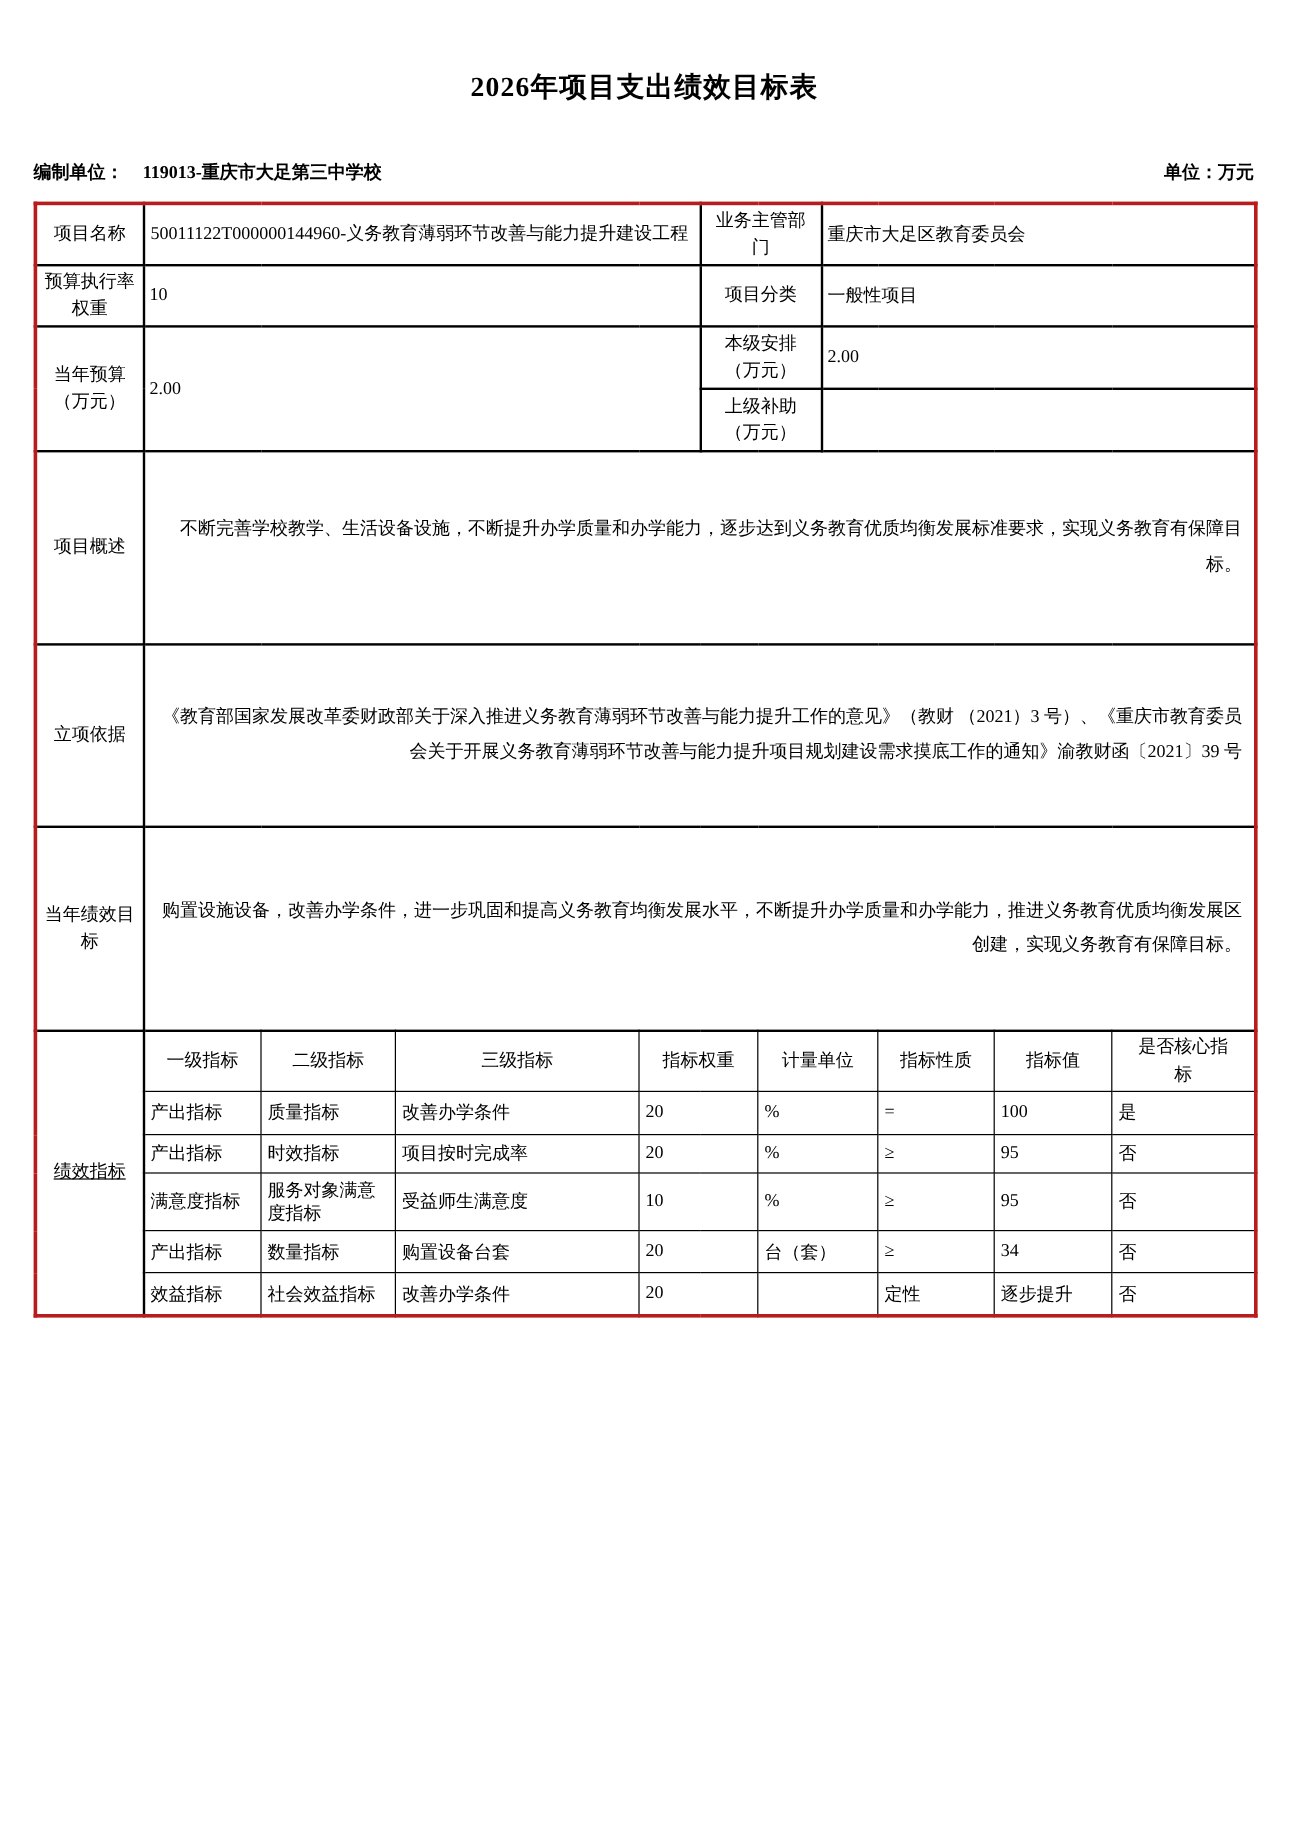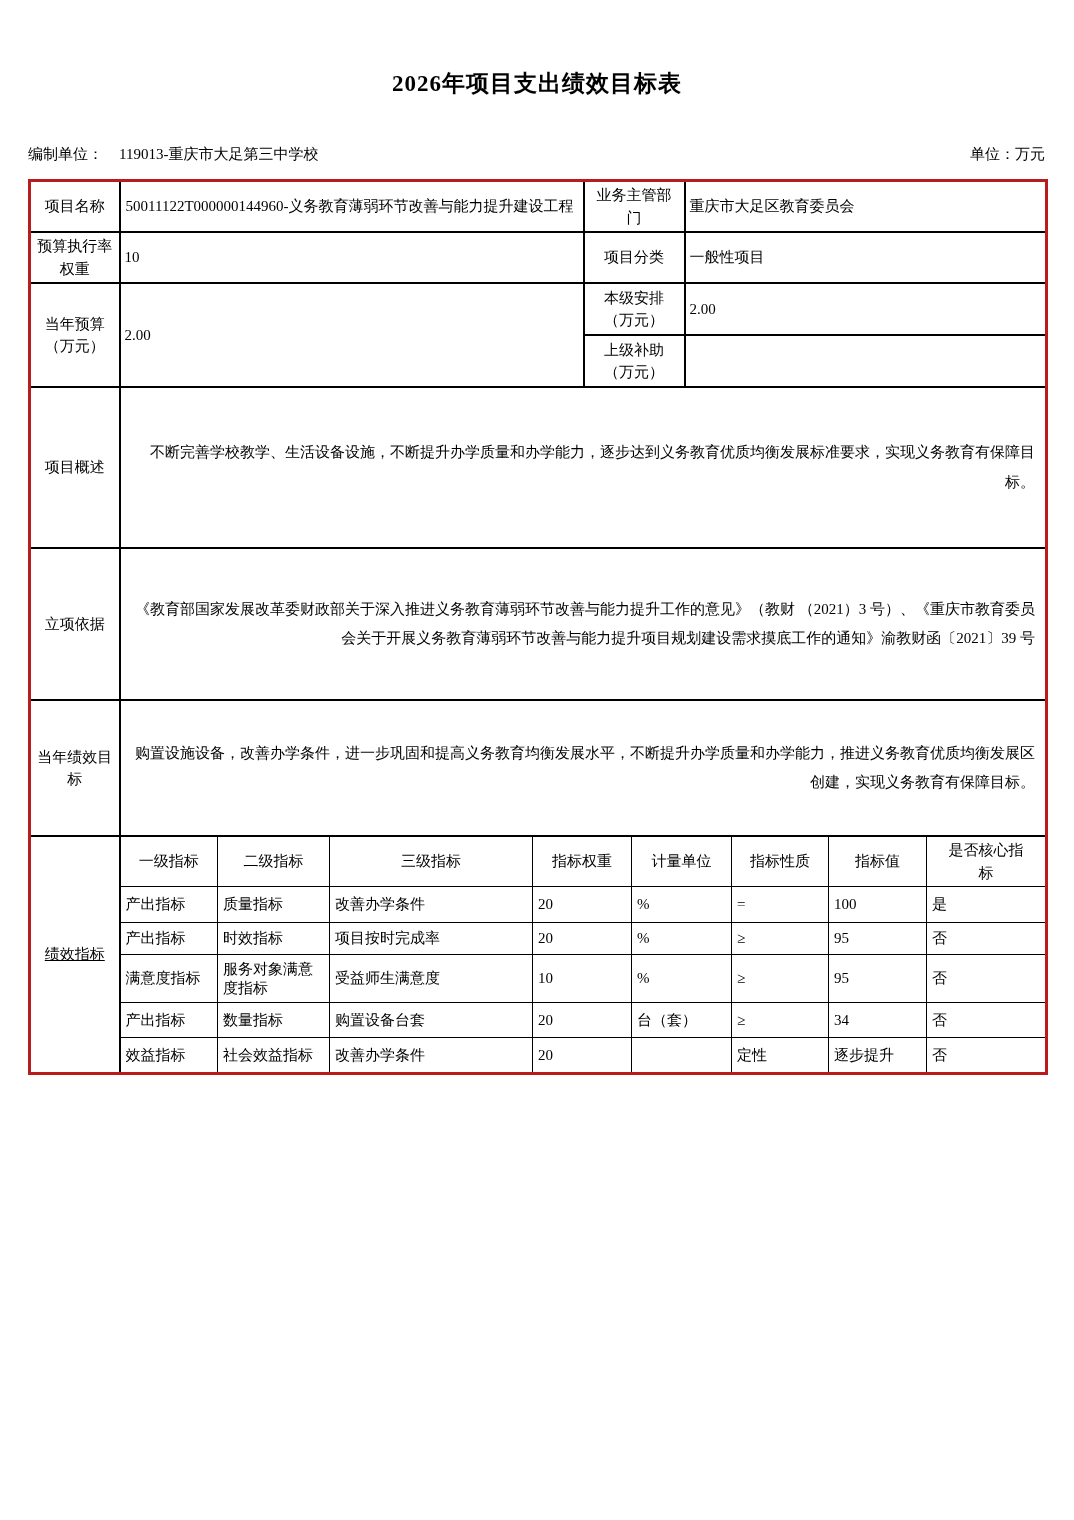--- a/index.html
+++ b/index.html
@@ -13,30 +13,30 @@
     width: 1074px;
     height: 1520px;
     position: relative;
   }
   .page-title {
     text-align: center;
     font-size: 23px;
     font-weight: bold;
     padding-top: 57px;
     letter-spacing: 1px;
-    margin-top: 11px;
   }
   .meta-line {
     width: 1017px;
     margin-left: 28px;
     margin-top: 46px;
     display: flex;
     justify-content: space-between;
     align-items: center;
     font-size: 15px;
+    font-weight: bold;
   }
   .meta-left .meta-value { margin-left: 16px; }
   .doc-table {
     border-collapse: collapse;
     table-layout: fixed;
     width: 1017px;
     margin-left: 28px;
     margin-top: 15px;
     border: 3px solid #b91c1c;
   }
@@ -136,21 +136,21 @@
   <tr style="height:161px">
     <td class="lbl">项目概述</td>
     <td class="para" colspan="10">不断完善学校教学、生活设备设施，不断提升办学质量和办学能力，逐步达到义务教育优质均衡发展标准要求，实现义务教育有保障目标。</td>
   </tr>
 
   <tr style="height:152px">
     <td class="lbl">立项依据</td>
     <td class="para" colspan="10">《教育部国家发展改革委财政部关于深入推进义务教育薄弱环节改善与能力提升工作的意见》（教财 （2021）3 号）、《重庆市教育委员会关于开展义务教育薄弱环节改善与能力提升项目规划建设需求摸底工作的通知》渝教财函〔2021〕39 号</td>
   </tr>
 
-  <tr style="height:136px">
+  <tr style="height:170px">
     <td class="lbl">当年绩效目
 标</td>
     <td class="para" colspan="10">购置设施设备，改善办学条件，进一步巩固和提高义务教育均衡发展水平，不断提升办学质量和办学能力，推进义务教育优质均衡发展区创建，实现义务教育有保障目标。</td>
   </tr>
 
   <tr class="ind-head" style="height:46px">
     <td class="lbl" rowspan="6">绩效指标</td>
     <td>一级指标</td>
     <td>二级指标</td>
     <td>三级指标</td>

